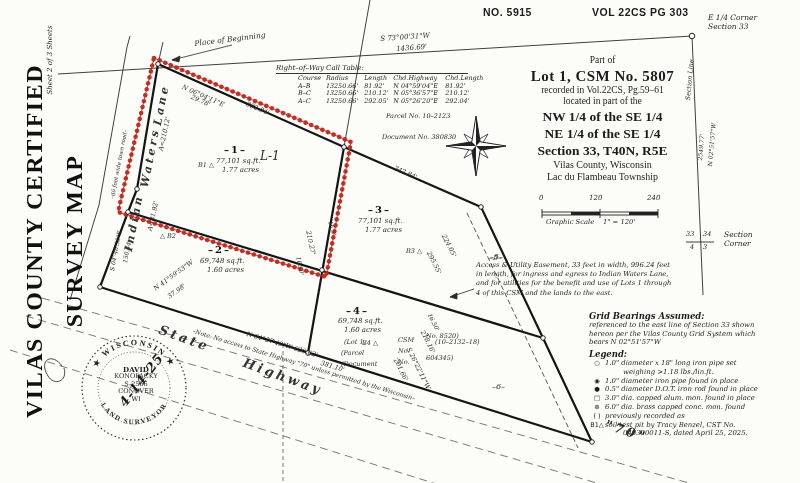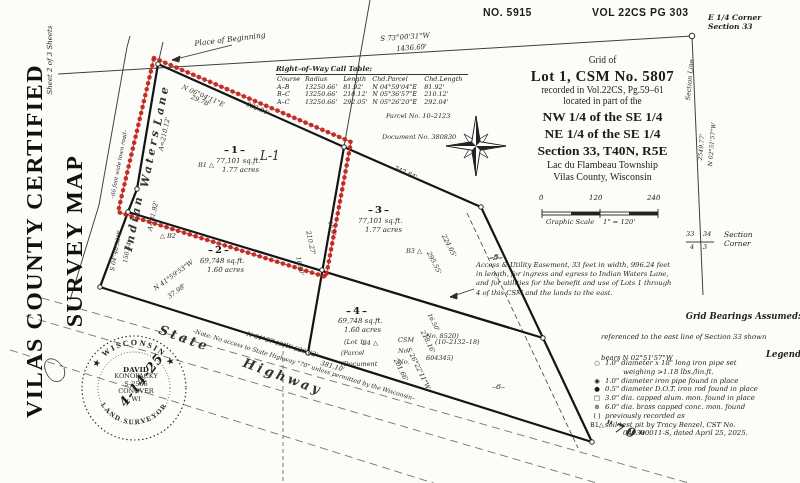--- a/index.html
+++ b/index.html
@@ -19,41 +19,41 @@
   .hdr{position:absolute;top:6px;font-family:"Liberation Sans",sans-serif;font-weight:bold;font-size:10.5px;letter-spacing:.5px;}
   #hdr-no{left:483px;} #hdr-vol{left:592px;}
   
   #title-block{position:absolute;left:500px;top:55px;width:205px;text-align:center;font-family:"Liberation Serif",serif;}
   .tb-sm{font-size:9.5px;line-height:11.5px;}
   .tb-md{font-size:10px;line-height:12px;}
   .tb-xl{font-size:15px;line-height:18px;font-weight:bold;letter-spacing:.5px;}
   .tb-lg{font-size:13.5px;line-height:17px;font-weight:bold;}
   
   #row-table{position:absolute;left:276px;top:64px;width:192px;font-size:6.4px;font-style:italic;}
-  #row-table .ttl{font-size:7px;border-bottom:.8px solid #333;padding-bottom:1px;margin-bottom:1px;font-weight:bold;}
-  #row-table table{border-collapse:collapse;width:100%;}
+  #row-table .ttl{font-size:7px;border-bottom:.8px solid #333;padding-bottom:1px;margin-bottom:1px;}
+  #row-table table{border-collapse:collapse;width:100%;margin-left:21px;}
   #row-table td,#row-table th{padding:0 1px;text-align:left;font-weight:normal;white-space:nowrap;font-size:6.4px;line-height:7.6px;}
   
   #scale{position:absolute;left:536px;top:194px;width:132px;}
   #scale .tick{position:absolute;top:0;font-size:7px;font-style:italic;}
   #scale .cap{position:absolute;top:24px;left:10px;font-size:6.8px;font-style:italic;white-space:pre;}
   
-  #e-corner{position:absolute;left:708px;top:14px;font-size:7.5px;font-style:italic;font-weight:bold;line-height:8.5px;}
+  #e-corner{position:absolute;left:708px;top:14px;font-size:7.5px;font-style:italic;font-weight:normal;line-height:8.5px;}
   #section-corner{position:absolute;left:682px;top:228px;width:90px;height:30px;font-style:italic;}
   #section-corner .q{position:absolute;font-size:6.5px;}
   #section-corner .lbl{position:absolute;left:42px;font-size:7.5px;font-weight:normal;line-height:8.5px;}
   
   #easement-note{position:absolute;left:476px;top:252px;width:205px;font-style:italic;}
   #easement-note .num{margin-left:14px;font-size:8px;line-height:9px;}
   #easement-note p{margin:0;font-size:6.8px;line-height:9.2px;}
   .blk{position:absolute;font-style:italic;}
   #grid-block{left:589px;top:311px;width:212px;}
   #legend-block{left:589px;top:349px;width:215px;}
-  .blk-title{font-size:8.5px;font-weight:bold;font-family:"DejaVu Serif",serif;text-align:right;}
-  .blk p{margin:12px;font-size:6.9px;line-height:8.6px;}
+  .blk-title{font-size:8.5px;font-weight:bold;font-family:"DejaVu Serif",serif;}
+  .blk p{margin:0;font-size:6.9px;line-height:8.6px;}
   .leg-item{display:flex;}
   .leg-sym{width:16px;flex:none;text-align:center;font-family:"DejaVu Sans",sans-serif;font-style:normal;font-size:6.5px;line-height:8.8px;}
   .leg-lines{flex:1;}
   .leg-lines p{margin:0;font-size:6.9px;line-height:8.8px;}
   .leg-lines p.cont{margin-left:18px;}
   
   #stamp{position:absolute;left:34px;top:308px;width:204px;height:164px;}
   #stamp-center{position:absolute;left:86px;top:366px;width:100px;text-align:center;font-size:6.5px;line-height:7.4px;}
   #stamp-center .b{font-weight:bold;font-size:7px;}
   #stamp-date{position:absolute;left:116px;top:400px;font-size:13px;font-style:italic;font-weight:bold;
@@ -203,40 +203,40 @@
       <span class="maplabel" style="left: 696px; top: 160px; font-size: 6px; transform: rotate(-85deg);">2549.77'</span>
     </div>
 
   <div id="vertical-title">VILAS COUNTY CERTIFIED SURVEY MAP</div>
   <div id="sheet-note">Sheet 2 of 3 Sheets</div>
 
   <span class="hdr" id="hdr-no">NO. 5915</span>
   <span class="hdr" id="hdr-vol">VOL 22CS PG 303</span>
 
   <div id="title-block">
-      <div class="tb-sm">Grid of</div>
+      <div class="tb-sm">Part of</div>
       <div class="tb-xl">Lot 1, CSM No. 5807</div>
       <div class="tb-sm">recorded in Vol.22CS, Pg.59–61</div>
       <div class="tb-sm">located in part of the</div>
       <div class="tb-lg">NW 1/4 of the SE 1/4</div>
       <div class="tb-lg">NE 1/4 of the SE 1/4</div>
       <div class="tb-lg">Section 33, T40N, R5E</div>
+      <div class="tb-md">Vilas County, Wisconsin</div>
       <div class="tb-md">Lac du Flambeau Township</div>
-      <div class="tb-md">Vilas County, Wisconsin</div>
     </div>
 
   <div id="row-table">
     <div class="ttl">Right–of–Way Call Table:</div>
     <table>
       <thead>
           <tr id="row-table-head">
             <th>Course</th>
             <th>Radius</th>
             <th>Length</th>
-            <th>Chd.Parcel</th>
+            <th>Chd.Highway</th>
             <th>Chd.Length</th>
           </tr>
         </thead>
       <tbody id="row-table-body">
           <tr>
             <td>A–B</td>
             <td>13250.66'</td>
             <td>81.92'</td>
             <td>N 04°59'04"E</td>
             <td>81.92'</td>
@@ -298,20 +298,21 @@
         <p>in length, for ingress and egress to Indian Waters Lane,</p>
         <p>and for utilities for the benefit and use of Lots 1 through</p>
         <p>4 of this CSM and the lands to the east.</p>
       </div>
   </div>
 
   <div class="blk" id="grid-block">
     <div class="blk-title">Grid Bearings Assumed:</div>
     <div id="grid-lines">
         <p>referenced to the east line of Section 33 shown</p>
+        <p>hereon per the Vilas County Grid System which</p>
         <p>bears N 02°51'57"W</p>
       </div>
   </div>
 
   <div class="blk" id="legend-block">
     <div class="blk-title">Legend:</div>
     <div id="legend-items">
         <div class="leg-item">
           <span class="leg-sym">○</span>
           <div class="leg-lines">

